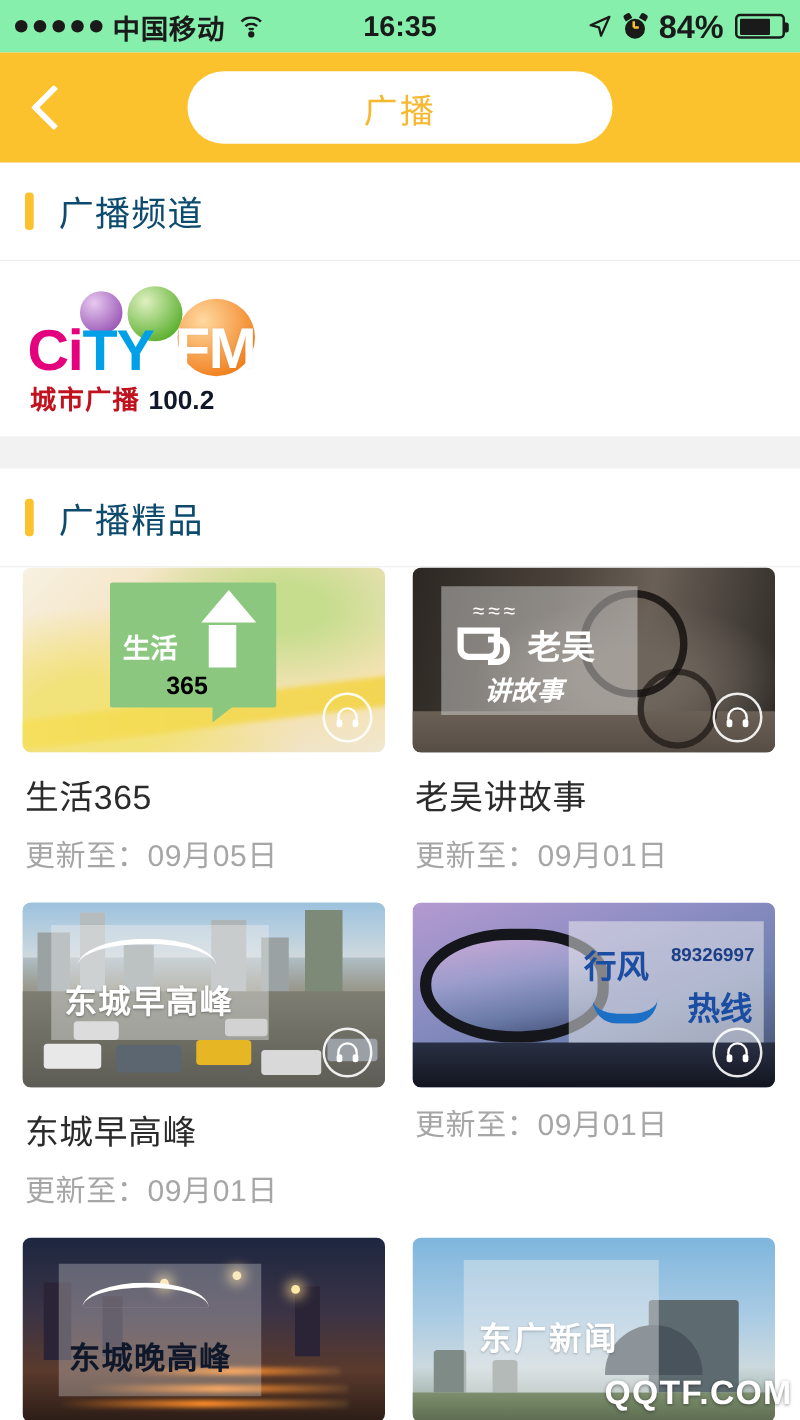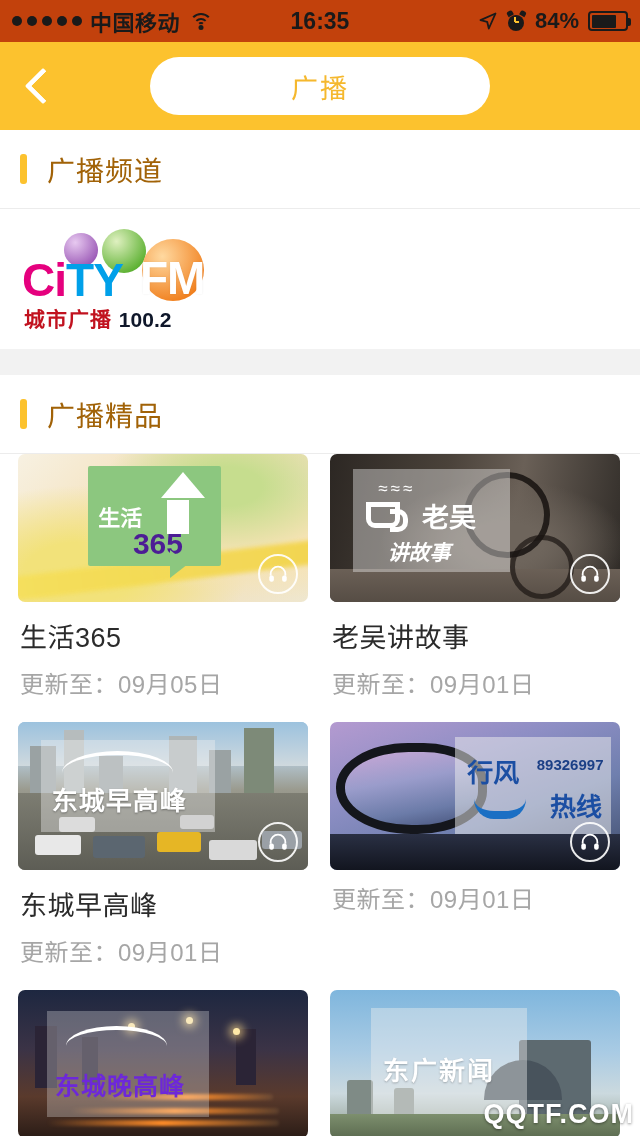--- a/index.html
+++ b/index.html
@@ -7,21 +7,21 @@
   html, body {
     width:640px; height:1136px;
     background:#ffffff;
     font-family:"Liberation Sans","DejaVu Sans",sans-serif;
     overflow:hidden;
   }
   .screen { position:relative; width:640px; height:1136px; overflow:hidden; background:#fff; }
 
   
   .statusbar{
-    height:42px; background:#c2410c; display:flex; align-items:center;
+    height:42px; background:#86efac; display:flex; align-items:center;
     padding:0 12px; color:#1a1a1a; position:relative;gap:48px;
   }
   .sb-left{ display:flex; align-items:center; gap:8px; }
   .dots{ display:flex; gap:5px; align-items:center; }
   .dots i{ width:10px; height:10px; border-radius:50%; background:#1a1a1a; display:block; }
   .carrier{ font-size:22px; font-weight:600; letter-spacing:.5px; }
   .wifi{ width:26px; height:20px; position:relative; display:inline-block; }
   .wifi span{ position:absolute; left:50%; transform:translateX(-50%); border:2.6px solid #1a1a1a;
     border-bottom-color:transparent; border-left-color:transparent; border-right-color:transparent;
     border-radius:50%; }
@@ -34,41 +34,41 @@
   .sb-right{ margin-left:auto; display:flex; align-items:center; gap:9px; }
   .loc-arrow{ width:20px; height:20px; }
   .alarm{ width:19px; height:19px; position:relative; }
   .alarm .face{ width:16px; height:16px; border-radius:50%; background:#1a1a1a; position:absolute; bottom:0; left:1.5px; }
   .alarm .ear{ position:absolute; top:-1px; width:6px; height:5px; background:#1a1a1a; border-radius:2px 2px 0 0; }
   .alarm .ear.l{ left:0; transform:rotate(-30deg); }
   .alarm .ear.r{ right:0; transform:rotate(30deg); }
   .alarm .hand{ position:absolute; background:#FCC22E; }
   .alarm .hand.h{ width:2px; height:5px; left:7.5px; top:5px; }
   .alarm .hand.m{ width:4px; height:2px; left:8px; top:9px; }
-  .batt-pct{ font-size:22px; font-weight:600; }
+  .batt-pct{ font-size:26px; font-weight:600; }
   .battery{ width:40px; height:20px; border:2.4px solid #1a1a1a; border-radius:4px; position:relative; }
   .battery::after{ content:""; position:absolute; right:-5px; top:5px; width:3px; height:8px;
     background:#1a1a1a; border-radius:0 2px 2px 0; }
   .battery .fill{ position:absolute; top:1.5px; left:1.5px; bottom:1.5px; background:#1a1a1a; border-radius:1px; }
 
   
   .navbar{ height:88px; background:#FCC22E; display:flex; align-items:center; position:relative; }
   .back-btn{ width:86px; height:88px; display:flex; align-items:center; justify-content:center; cursor:pointer; }
   .chev{ width:26px; height:26px; border-left:5px solid #fff; border-bottom:5px solid #fff;
          transform:rotate(45deg); border-radius:2px; }
   .title-pill{
     position:absolute; left:150px; width:340px; height:58px; background:#fff;
     border-radius:29px; display:flex; align-items:center; justify-content:center;
   }
   .title-pill span{ color:#F5B82E; font-size:27px; font-weight:500; letter-spacing:2px; }
 
   
   .section-head{ height:78px; display:flex; align-items:center; padding-left:20px; background:#fff; }
   .accent{ width:7px; height:30px; background:#FCC22E; border-radius:3px; margin-right:20px; }
-  .section-head h2{ font-size:28px; font-weight:500; color:#a16207; letter-spacing:1px; }
+  .section-head h2{ font-size:28px; font-weight:500; color:#0c4a6e; letter-spacing:1px; }
   .hr{ height:1px; background:#ececec; }
   .gap{ height:26px; background:#F2F2F2; }
 
   
   .channel-row{ padding:22px 0 26px 22px; background:#fff; }
   .cityfm{ position:relative; width:196px; height:92px;text-align:right; }
   .bubble{ position:absolute; border-radius:50%; }
   .bub1{ width:34px; height:34px; left:42px; top:2px;
          background:radial-gradient(circle at 33% 28%, #e7c9f0, #9b59b6 78%); }
   .bub2{ width:44px; height:44px; left:80px; top:-2px;
@@ -106,21 +106,21 @@
       radial-gradient(ellipse at 22% 80%, #f2e27a 0 18%, transparent 52%),
       linear-gradient(135deg,#f7f1e2 0%,#f4ddb2 48%,#efe7cf 100%); filter:blur(.4px); }
   .art-food .strip{ position:absolute; left:-6%; bottom:14%; width:115%; height:16%;
       background:linear-gradient(90deg,#f6e05a,#f2d23f); transform:rotate(-7deg); opacity:.85; filter:blur(2px); }
   .logo-365{ position:absolute; left:24%; top:8%; width:46%; height:68%;
       background:#8cc77f; border-radius:2px; }
   .logo-365 .house{ position:absolute; right:12%; top:6%; width:0; height:0;
       border-left:22px solid transparent; border-right:22px solid transparent; border-bottom:26px solid #fff; }
   .logo-365 .hbody{ position:absolute; right:24%; top:34%; width:22px; height:34px; background:#fff; }
   .logo-365 .t1{ position:absolute; left:8%; top:34%; color:#fff; font-size:22px; font-weight:700;text-align:right; }
-  .logo-365 .t2{ position:absolute; left:34%; bottom:5%; color:#4c1d95; font-size:30px; font-weight:700; }
+  .logo-365 .t2{ position:absolute; left:34%; bottom:5%; color:#000000; font-size:20px; font-weight:700; }
   .tail{ position:absolute; left:62%; bottom:-11%; width:0; height:0;
       border-left:18px solid #8cc77f; border-top:14px solid transparent; border-bottom:14px solid transparent; }
 
   .art-bike{ background:
       radial-gradient(ellipse at 60% 60%, #6e655c 0 16%, transparent 50%),
       linear-gradient(100deg,#2c2723 0%,#4a423a 38%,#6a6057 62%,#2e2a26 100%); }
   .art-bike .wheel{ position:absolute; right:24%; top:12%; width:86px; height:86px;
       border:6px solid #16120f; border-radius:50%; opacity:.85; }
   .art-bike .wheel2{ position:absolute; right:16%; bottom:2%; width:64px; height:64px;
       border:5px solid #1b1613; border-radius:50%; opacity:.7; }
@@ -166,21 +166,21 @@
       border-bottom:8px solid #1b6fc4; border-radius:0 0 26px 26px; }
 
   .art-night{ background:linear-gradient(180deg,#1d2740 0%,#3b3346 40%,#5a3a2c 72%,#2a1c16 100%); }
   .art-night .trail{ position:absolute; height:6px; border-radius:4px;
       background:linear-gradient(90deg,rgba(255,140,40,0),#ff8c28,rgba(255,200,120,.1)); filter:blur(1.5px); }
   .art-night .lamp{ position:absolute; width:7px; height:7px; border-radius:50%;
       background:#ffe9a8; box-shadow:0 0 9px 4px rgba(255,220,140,.65); }
   .art-night .tower{ position:absolute; background:#2b2436; }
   .logo-dw{ position:absolute; left:10%; top:14%; width:56%; height:72%;
       background:rgba(235,235,235,.30); }
-  .logo-dw .txt{ position:absolute; left:5%; bottom:14%; color:#6d28d9; font-size:25px;
+  .logo-dw .txt{ position:absolute; left:5%; bottom:14%; color:#0f172a; font-size:25px;
       font-weight:800; letter-spacing:1px; }
   .logo-dw .carline{ position:absolute; left:12%; top:14%; width:62%; height:20px;
       border-top:4px solid #fff; border-radius:50% 50% 0 0 / 100% 100% 0 0; }
 
   .art-news{ background:linear-gradient(180deg,#7fb6dd 0%,#a9cbe4 42%,#cbd9de 70%,#8d9a8a 100%); }
   .art-news .bld{ position:absolute; background:#5d6a70; border-radius:3px 3px 0 0; }
   .art-news .dome{ position:absolute; right:20%; bottom:26%; width:78px; height:40px;
       background:#48535c; border-radius:40px 40px 0 0; }
   .art-news .grass{ position:absolute; left:0; right:0; bottom:0; height:16%;
       background:linear-gradient(#7d8f6e,#5c6b50); }

